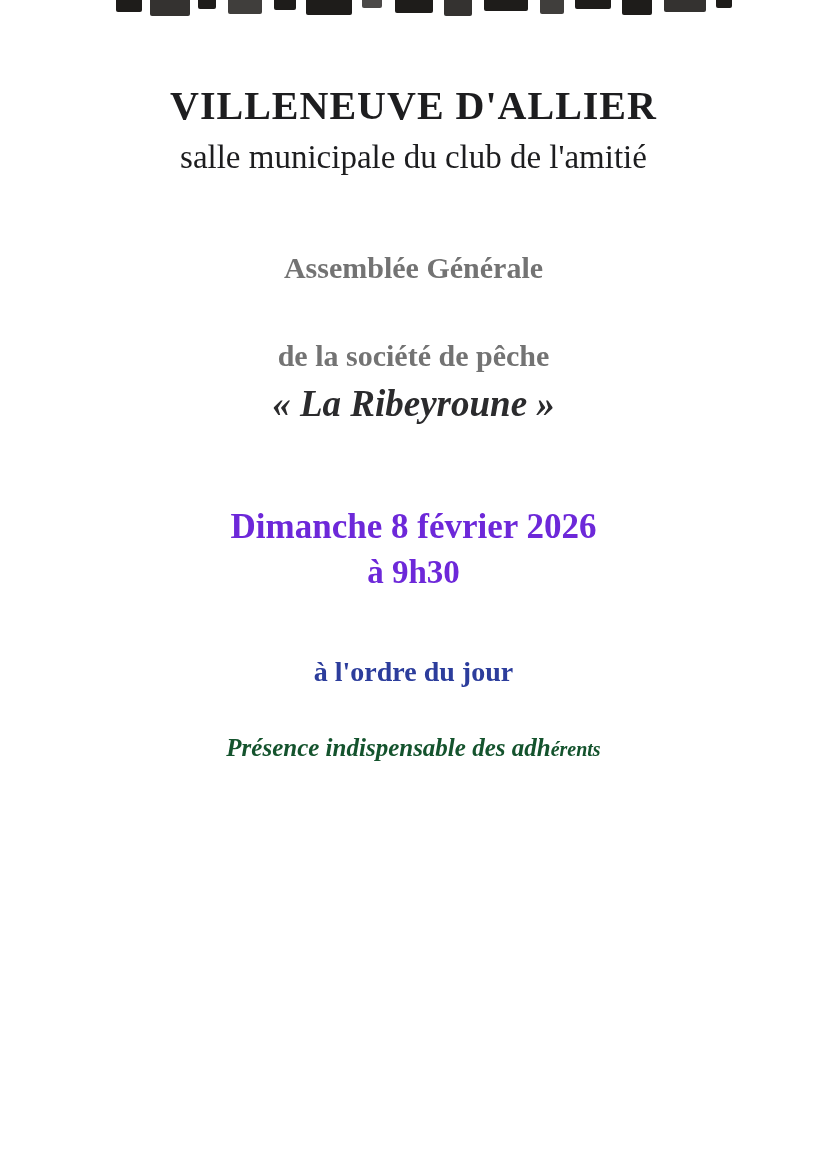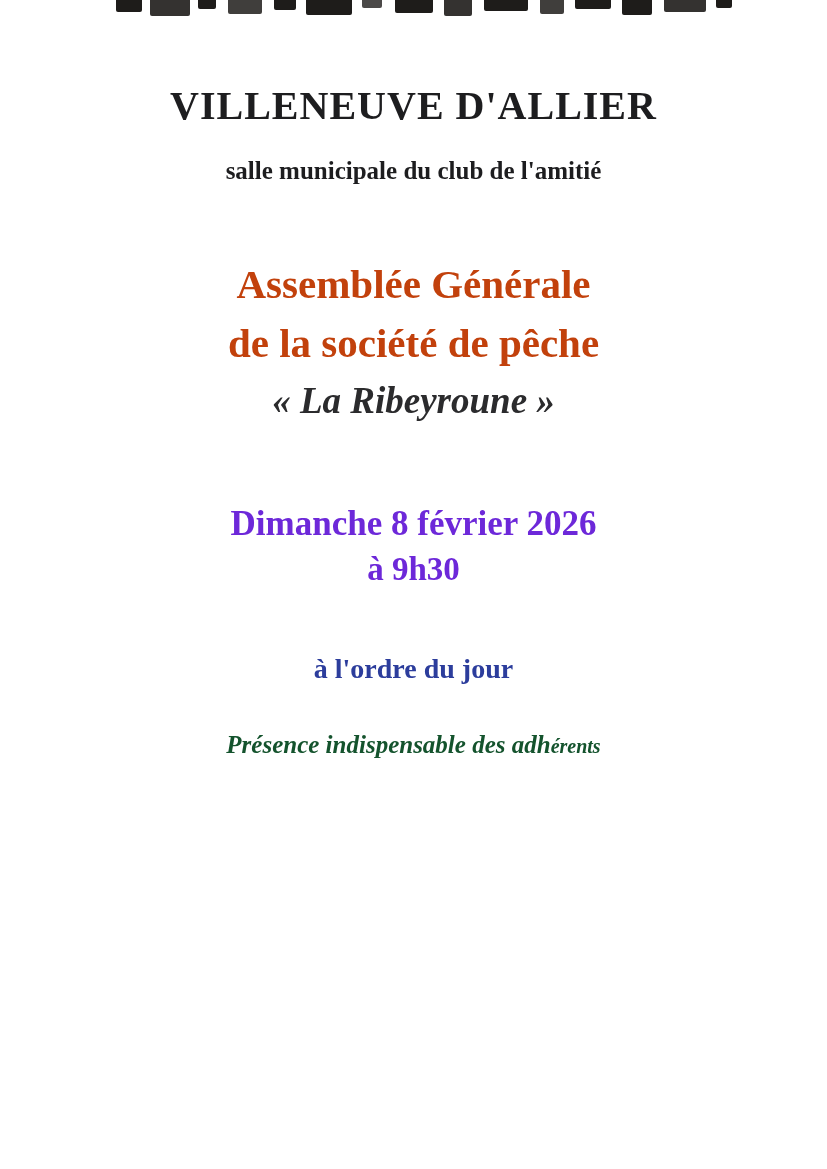--- a/index.html
+++ b/index.html
@@ -50,30 +50,31 @@
   .m14 { left: 664px; width: 42px; height: 12px; opacity: .9; }
   .m15 { left: 716px; width: 16px; height: 8px;  }
 
   .title-block { margin-top: 82px; color: #1d1d1f; }
   .title-main {
     font-size: 40px;
     font-weight: bold;
     letter-spacing: 1px;
   }
   .title-sub {
-    font-size: 25px;
-    font-weight: bold;
-    margin-top: 28px;
+    font-size: 33px;
+    font-weight: normal;
+    margin-top: 10px;
   }
 
   .heading-block { margin-top: 70px; line-height: 1.45; }
   .heading-red {
-    color: #c2410c;
-    font-size: 41px;
+    color: #737373;
+    font-size: 30px;
     font-weight: bold;
+    margin-top: 44px;
   }
   .heading-quote {
     color: #2b2b2d;
     font-size: 37px;
     font-weight: bold;
     font-style: italic;
   }
 
   .date-block {
     margin-top: 72px;

